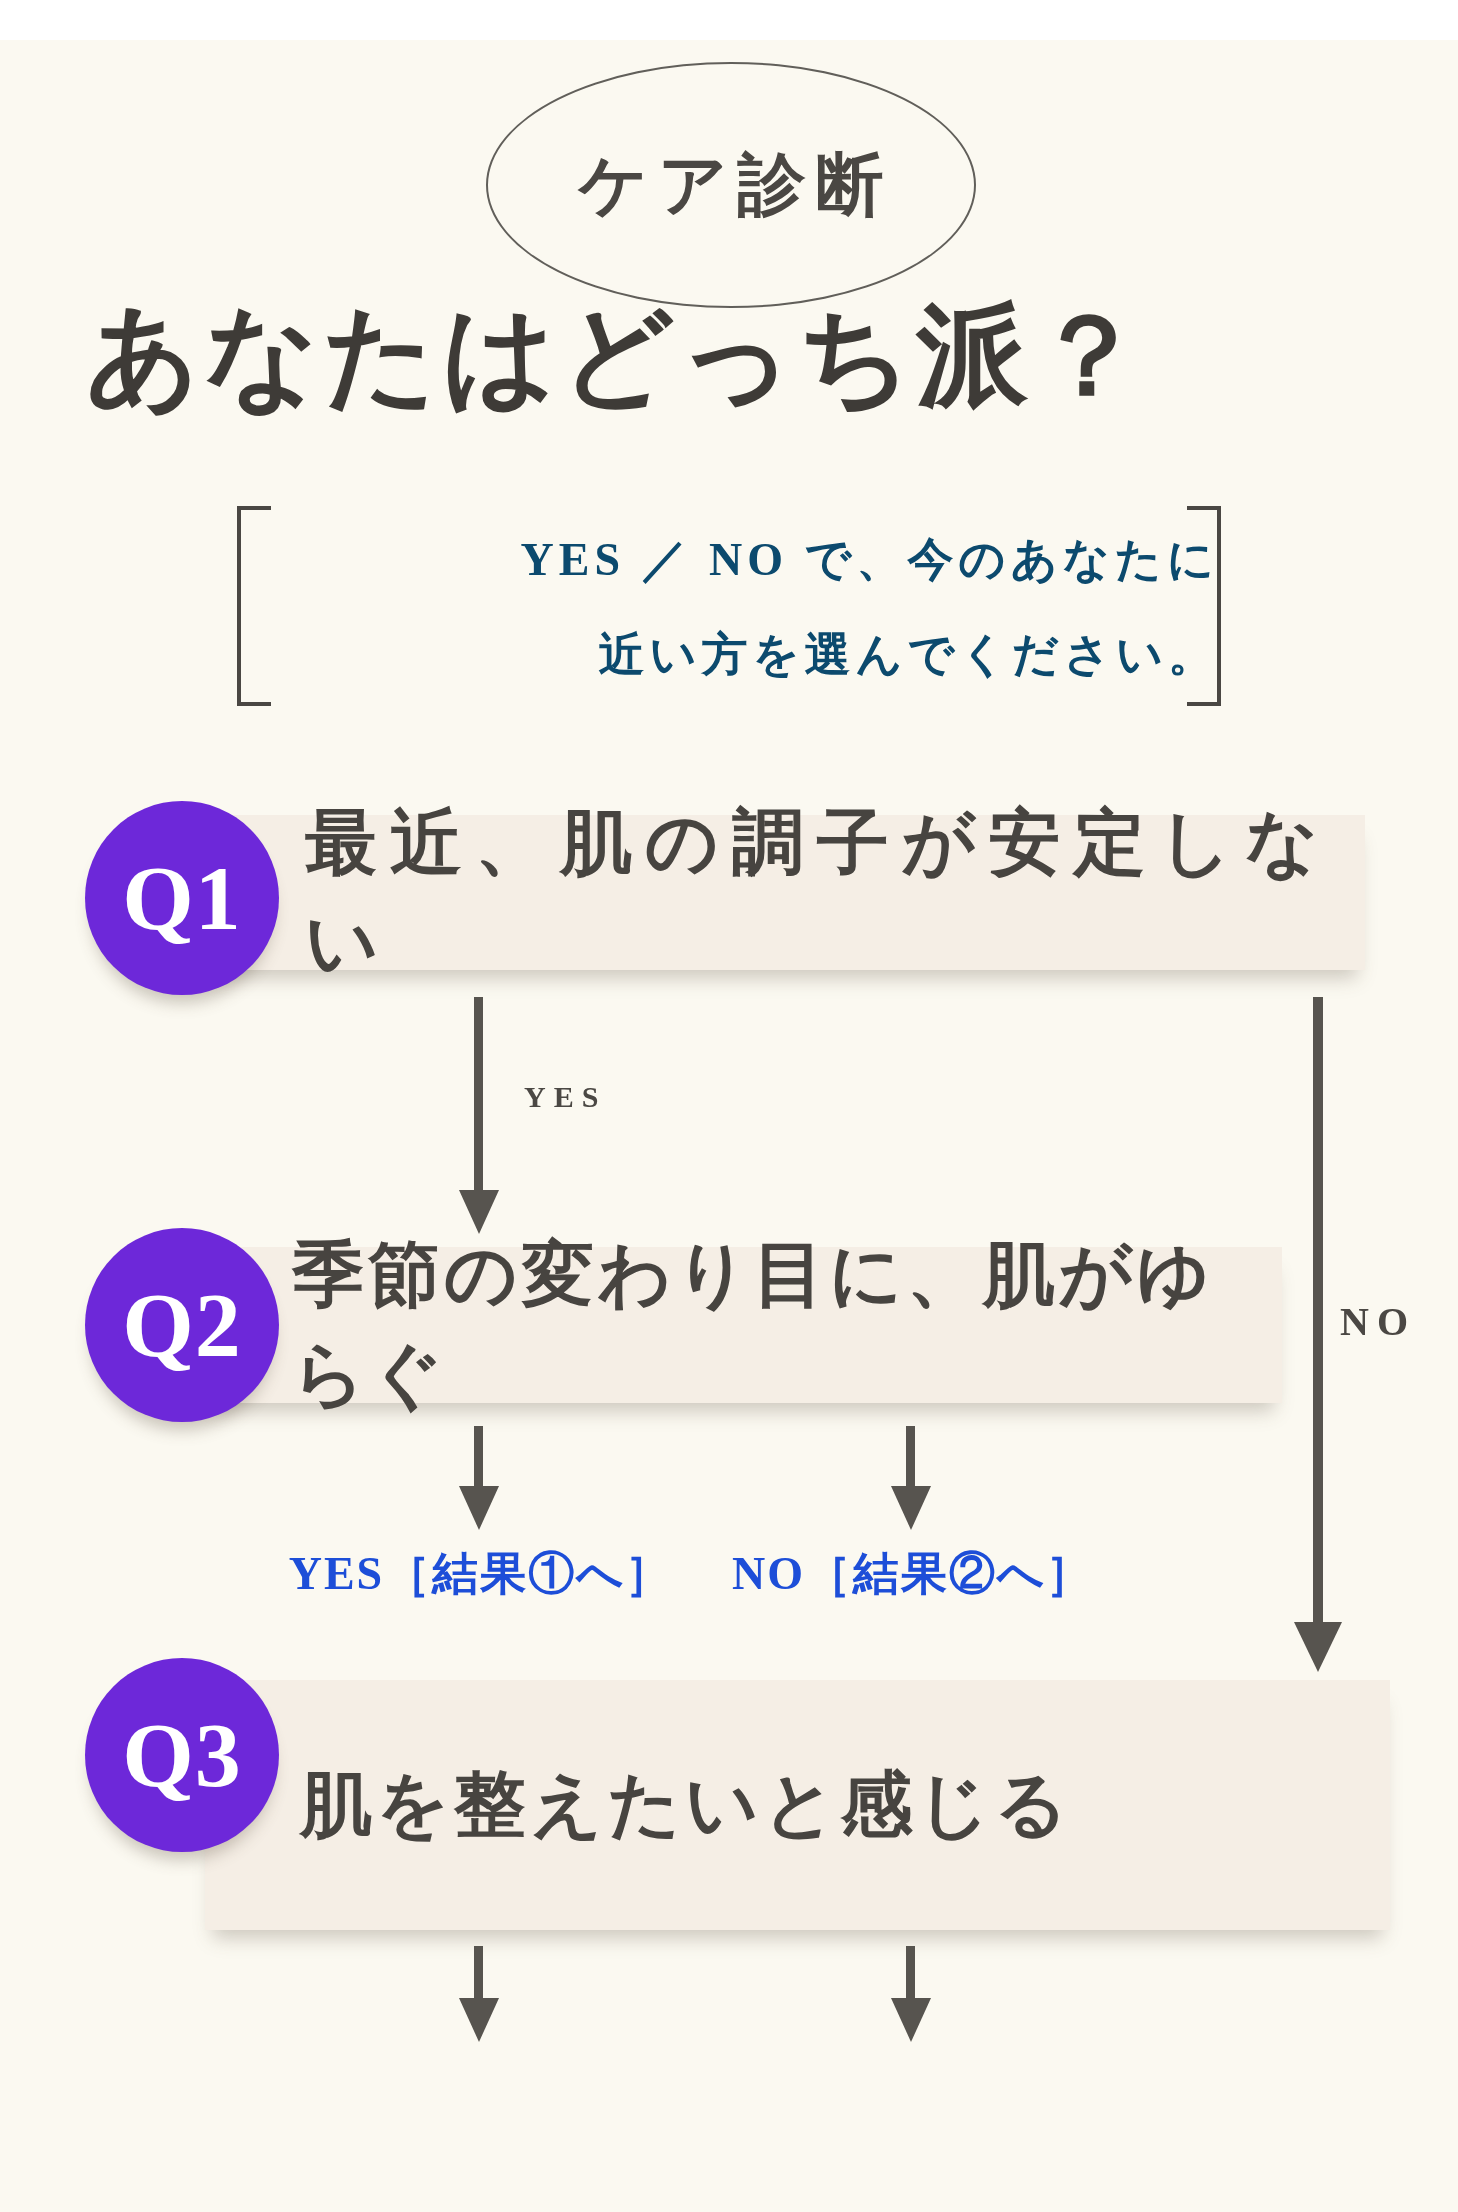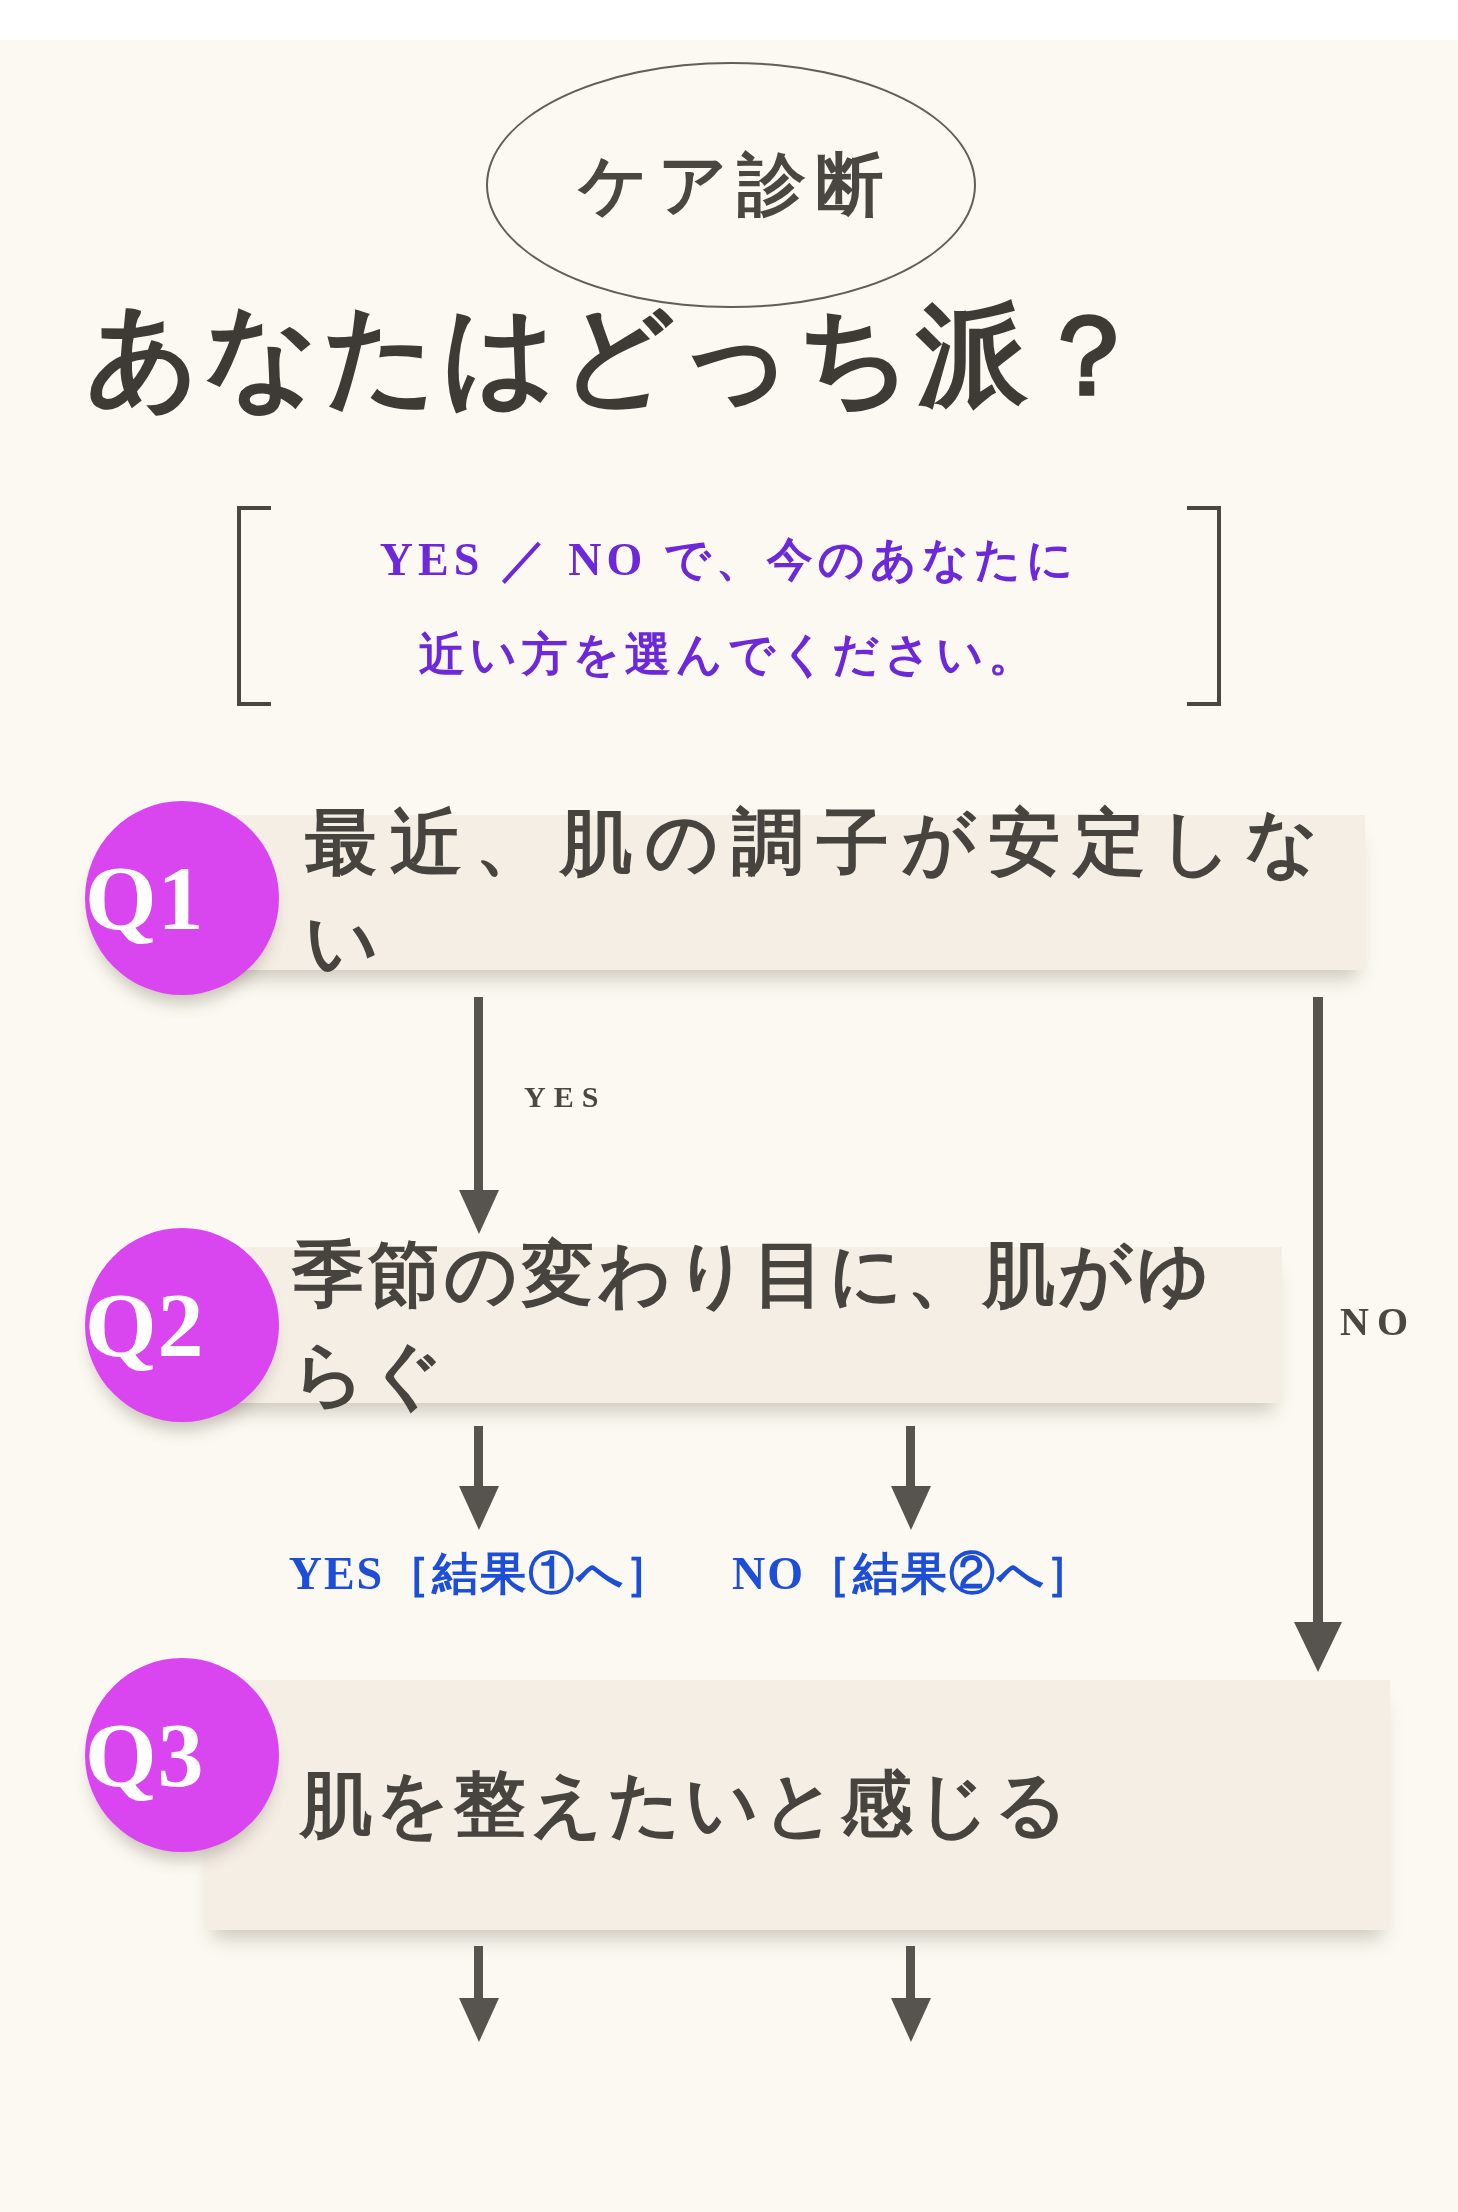--- a/index.html
+++ b/index.html
@@ -24,42 +24,42 @@
   }
   
   .title{
     position:absolute;left:0;top:252px;width:1234px;
     text-align:center;font-size:112px;font-weight:bold;
     letter-spacing:4px;color:#3e3b37;line-height:1.15;
   }
   
   .instr-text{
     position:absolute;left:239px;top:472px;width:980px;
-    text-align:center;font-size:46px;font-weight:bold;
-    letter-spacing:5px;color:#6d28d9;line-height:95px;
+    text-align:right;font-size:46px;font-weight:bold;
+    letter-spacing:5px;color:#0c4a6e;line-height:95px;
   }
   .bracket{
     position:absolute;top:466px;width:30px;height:192px;
   }
   .bracket.left{left:237px;border-left:4px solid #4a4743;border-top:4px solid #4a4743;border-bottom:4px solid #4a4743;}
   .bracket.right{left:1187px;border-right:4px solid #4a4743;border-top:4px solid #4a4743;border-bottom:4px solid #4a4743;}
   
   .qbox{
     position:absolute;background:#f5eee5;
     box-shadow:0 16px 18px -8px rgba(90,75,60,0.28);
     display:flex;align-items:center;
   }
   .qbox .qtext{
     font-size:72px;font-weight:bold;color:#474440;line-height:100px;
   }
   .qcircle{
     position:absolute;width:194px;height:194px;border-radius:50%;
-    background:#d946ef;
+    background:#6d28d9;
     box-shadow:0 14px 16px -6px rgba(90,75,60,0.30);
-    display:flex;align-items:center;justify-content:flex-start;
+    display:flex;align-items:center;justify-content:center;
     z-index:3;
   }
   .qcircle span{
     color:#ffffff;font-size:92px;font-weight:bold;letter-spacing:1px;
   }
   #q1-box{left:205px;top:775px;width:1160px;height:155px;}
   #q1-box .qtext{padding-left:100px;letter-spacing:13px;}
   #q1-circle{left:85px;top:761px;}
   #q2-box{left:205px;top:1207px;width:1077px;height:156px;}
   #q2-box .qtext{padding-left:87px;letter-spacing:4px;}

